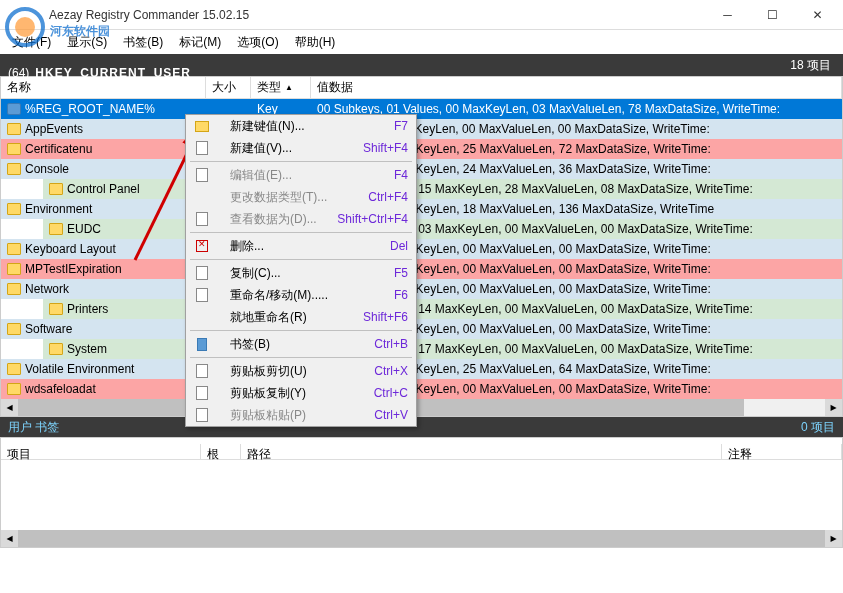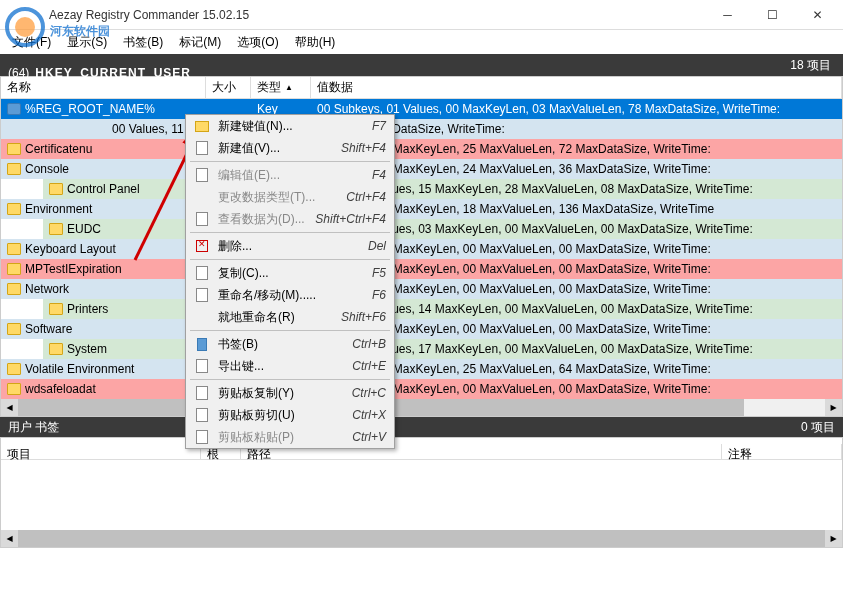--- a/index.html
+++ b/index.html
@@ -35,30 +35,30 @@
 
 .folder-icon { width: 14px; height: 12px; background: #ffd966; border: 1px solid #d4a516; border-radius: 1px; flex-shrink: 0; }
 .key-icon { width: 14px; height: 12px; background: #5b9bd5; border: 1px solid #3a7ab5; border-radius: 2px; flex-shrink: 0; }
 
 .hscroll { height: 17px; background: #f0f0f0; display: flex; align-items: center; }
 .hscroll .arrow { width: 17px; height: 17px; background: #dadada; display: flex; align-items: center; justify-content: center; font-size: 8px; }
 .hscroll .track { flex: 1; height: 17px; position: relative; }
 .hscroll .thumb { position: absolute; height: 17px; background: #c0c0c0; }
 
 .context-menu { position: absolute; background: #f0f0f0; border: 1px solid #a0a0a0; box-shadow: 2px 2px 4px rgba(0,0,0,0.3); z-index: 10; min-width: 210px; }
-.context-menu .cm-item { height: 22px; display: flex; align-items: center; padding: 0 8px; gap: 8px; }
+.context-menu .cm-item { height: 22px; display: flex; align-items: center; padding: 0 8px; gap: 20px; }
 .context-menu .cm-item.disabled { color: #888; }
 .context-menu .cm-icon { width: 16px; height: 16px; display: flex; align-items: center; justify-content: center; }
 .context-menu .cm-label { flex: 1; }
-.context-menu .cm-shortcut { color: #404040; text-align: right; min-width: 60px; font-style: italic; }
+.context-menu .cm-shortcut { color: #6d28d9; text-align: right; min-width: 60px; }
 .context-menu .cm-sep { height: 1px; background: #c0c0c0; margin: 2px 4px; }
 
 .arrow-annotation { position: absolute; z-index: 5; pointer-events: none; }
 
-.bottom-header { height: 20px; background: #3a3a3a; color: #ffffff; display: flex; align-items: center; padding: 0 8px; }
+.bottom-header { height: 20px; background: #3a3a3a; color: #7dd3fc; display: flex; align-items: center; padding: 0 8px; }
 .bottom-header .bh-left { flex: 1; }
 .bottom-table-header { height: 22px; background: #fff; display: flex; border-bottom: 1px solid #ddd; }
 .bottom-table-header .th { padding: 2px 6px; border-right: 1px solid #ddd; margin-top: 6px; }
 .bottom-body { height: 70px; background: #fff; }
 
 .col-name { width: 205px; }
 .col-size { width: 45px; text-align: right; }
 .col-type { width: 60px; }
 .col-data { flex: 1; }
 
@@ -120,20 +120,24 @@
       <div class="row selected">
     <div class="cell col-name">
           <span class="key-icon"></span>
           <span>%REG_ROOT_NAME%</span>
         </div>
     <div class="cell col-size"></div>
     <div class="cell col-type">Key</div>
     <div class="cell col-data">00 Subkeys, 01 Values, 00 MaxKeyLen, 03 MaxValueLen, 78 MaxDataSize, WriteTime:</div>
       </div>
       <div class="row hl3">
+    <div class="cell col-name">
+          <span class="folder-icon"></span>
+          <span>AppEvents</span>
+        </div>
     <div class="cell col-size"></div>
     <div class="cell col-type"></div>
     <div class="cell col-data">00 Values, 11 MaxKeyLen, 00 MaxValueLen, 00 MaxDataSize, WriteTime:</div>
       </div>
       <div class="row hl2">
     <div class="cell col-name">
           <span class="folder-icon"></span>
           <span>Certificatenu</span>
         </div>
     <div class="cell col-size"></div>
@@ -322,41 +326,34 @@
       <span class="cm-shortcut">Shift+F6</span>
     </div>
     <div class="cm-sep"></div>
     <div class="cm-item">
       <span class="cm-icon">
         <span class="cm-book"></span>
       </span>
       <span class="cm-label">书签(B)</span>
       <span class="cm-shortcut">Ctrl+B</span>
     </div>
-    <div class="cm-item">
-      <span class="cm-icon">
-        <span class="cm-doc"></span>
-      </span>
-      <span class="cm-label">导出键...</span>
-      <span class="cm-shortcut">Ctrl+E</span>
-    </div>
-    <div class="cm-sep"></div>
+    <div class="cm-sep"></div>
+    <div class="cm-item">
+      <span class="cm-icon">
+        <span class="cm-doc"></span>
+      </span>
+      <span class="cm-label">剪贴板剪切(U)</span>
+      <span class="cm-shortcut">Ctrl+X</span>
+    </div>
     <div class="cm-item">
       <span class="cm-icon">
         <span class="cm-doc"></span>
       </span>
       <span class="cm-label">剪贴板复制(Y)</span>
       <span class="cm-shortcut">Ctrl+C</span>
-    </div>
-    <div class="cm-item">
-      <span class="cm-icon">
-        <span class="cm-doc"></span>
-      </span>
-      <span class="cm-label">剪贴板剪切(U)</span>
-      <span class="cm-shortcut">Ctrl+X</span>
     </div>
     <div class="cm-item disabled">
       <span class="cm-icon">
         <span class="cm-doc"></span>
       </span>
       <span class="cm-label">剪贴板粘贴(P)</span>
       <span class="cm-shortcut">Ctrl+V</span>
     </div>
   </div>
 

